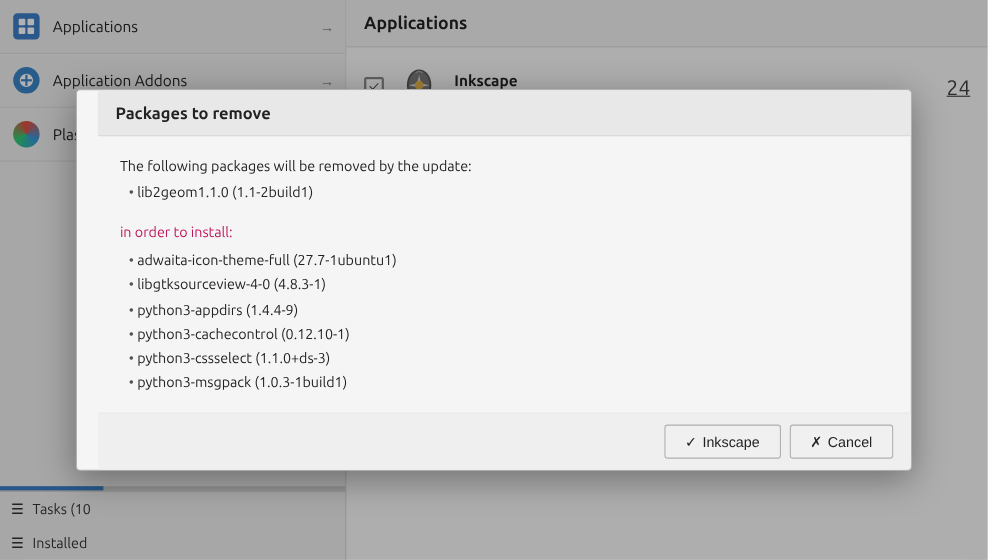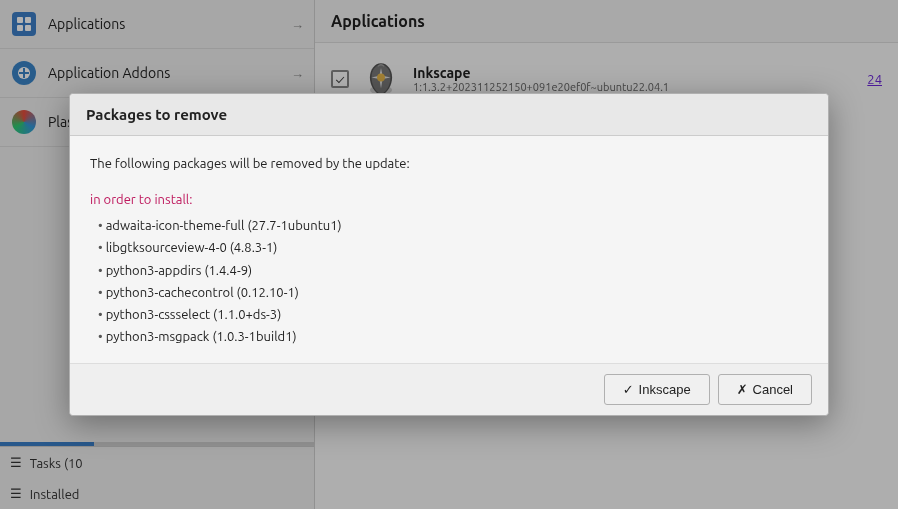--- a/index.html
+++ b/index.html
@@ -192,22 +192,22 @@
       font-weight: bold;
       color: #222;
     }
 
     .app-version {
       font-size: 11px;
       color: #666;
     }
 
     .app-size {
-      font-size: 13px;
-      color: #6d28d9;
+      font-size: 19px;
+      color: #404040;
       text-decoration: underline;
     }
 
     
     .modal-overlay {
       position: absolute;
       top: 0;
       left: 0;
       width: 898px;
       height: 509px;
@@ -221,20 +221,21 @@
     .modal {
       background: #f5f5f5;
       border: 1px solid #b0b0b0;
       border-radius: 4px;
       box-shadow: 0 8px 32px rgba(0,0,0,0.35);
       width: 760px;
       max-height: 420px;
       display: flex;
       flex-direction: column;
       position: relative;
+      padding-left: 19px;
     }
 
     .modal-title-bar {
       background: #e8e8e8;
       border-bottom: 1px solid #ccc;
       padding: 12px 16px;
       font-size: 15px;
       font-weight: bold;
       color: #222;
       border-radius: 4px 4px 0 0;
@@ -388,20 +389,24 @@
         <div class="app-size">24</div>
       </div>
     </div>
   </div>
 
   <div class="modal-overlay">
     <div class="modal">
       <div class="modal-title-bar">Packages to remove</div>
       <div class="modal-body">
         <p>The following packages will be removed by the update:</p>
+        <ul>
+
+        <li>lib2geom1.1.0 (1.1-2build1)</li>
+          </ul>
         <p class="section-label">in order to install:</p>
         <ul>
 
         <li>adwaita-icon-theme-full (27.7-1ubuntu1)</li>
             <li>libgtksourceview-4-0 (4.8.3-1)</li>
             <li>python3-appdirs (1.4.4-9)</li>
             <li>python3-cachecontrol (0.12.10-1)</li>
             <li>python3-cssselect (1.1.0+ds-3)</li>
             <li>python3-msgpack (1.0.3-1build1)</li>
           </ul>

